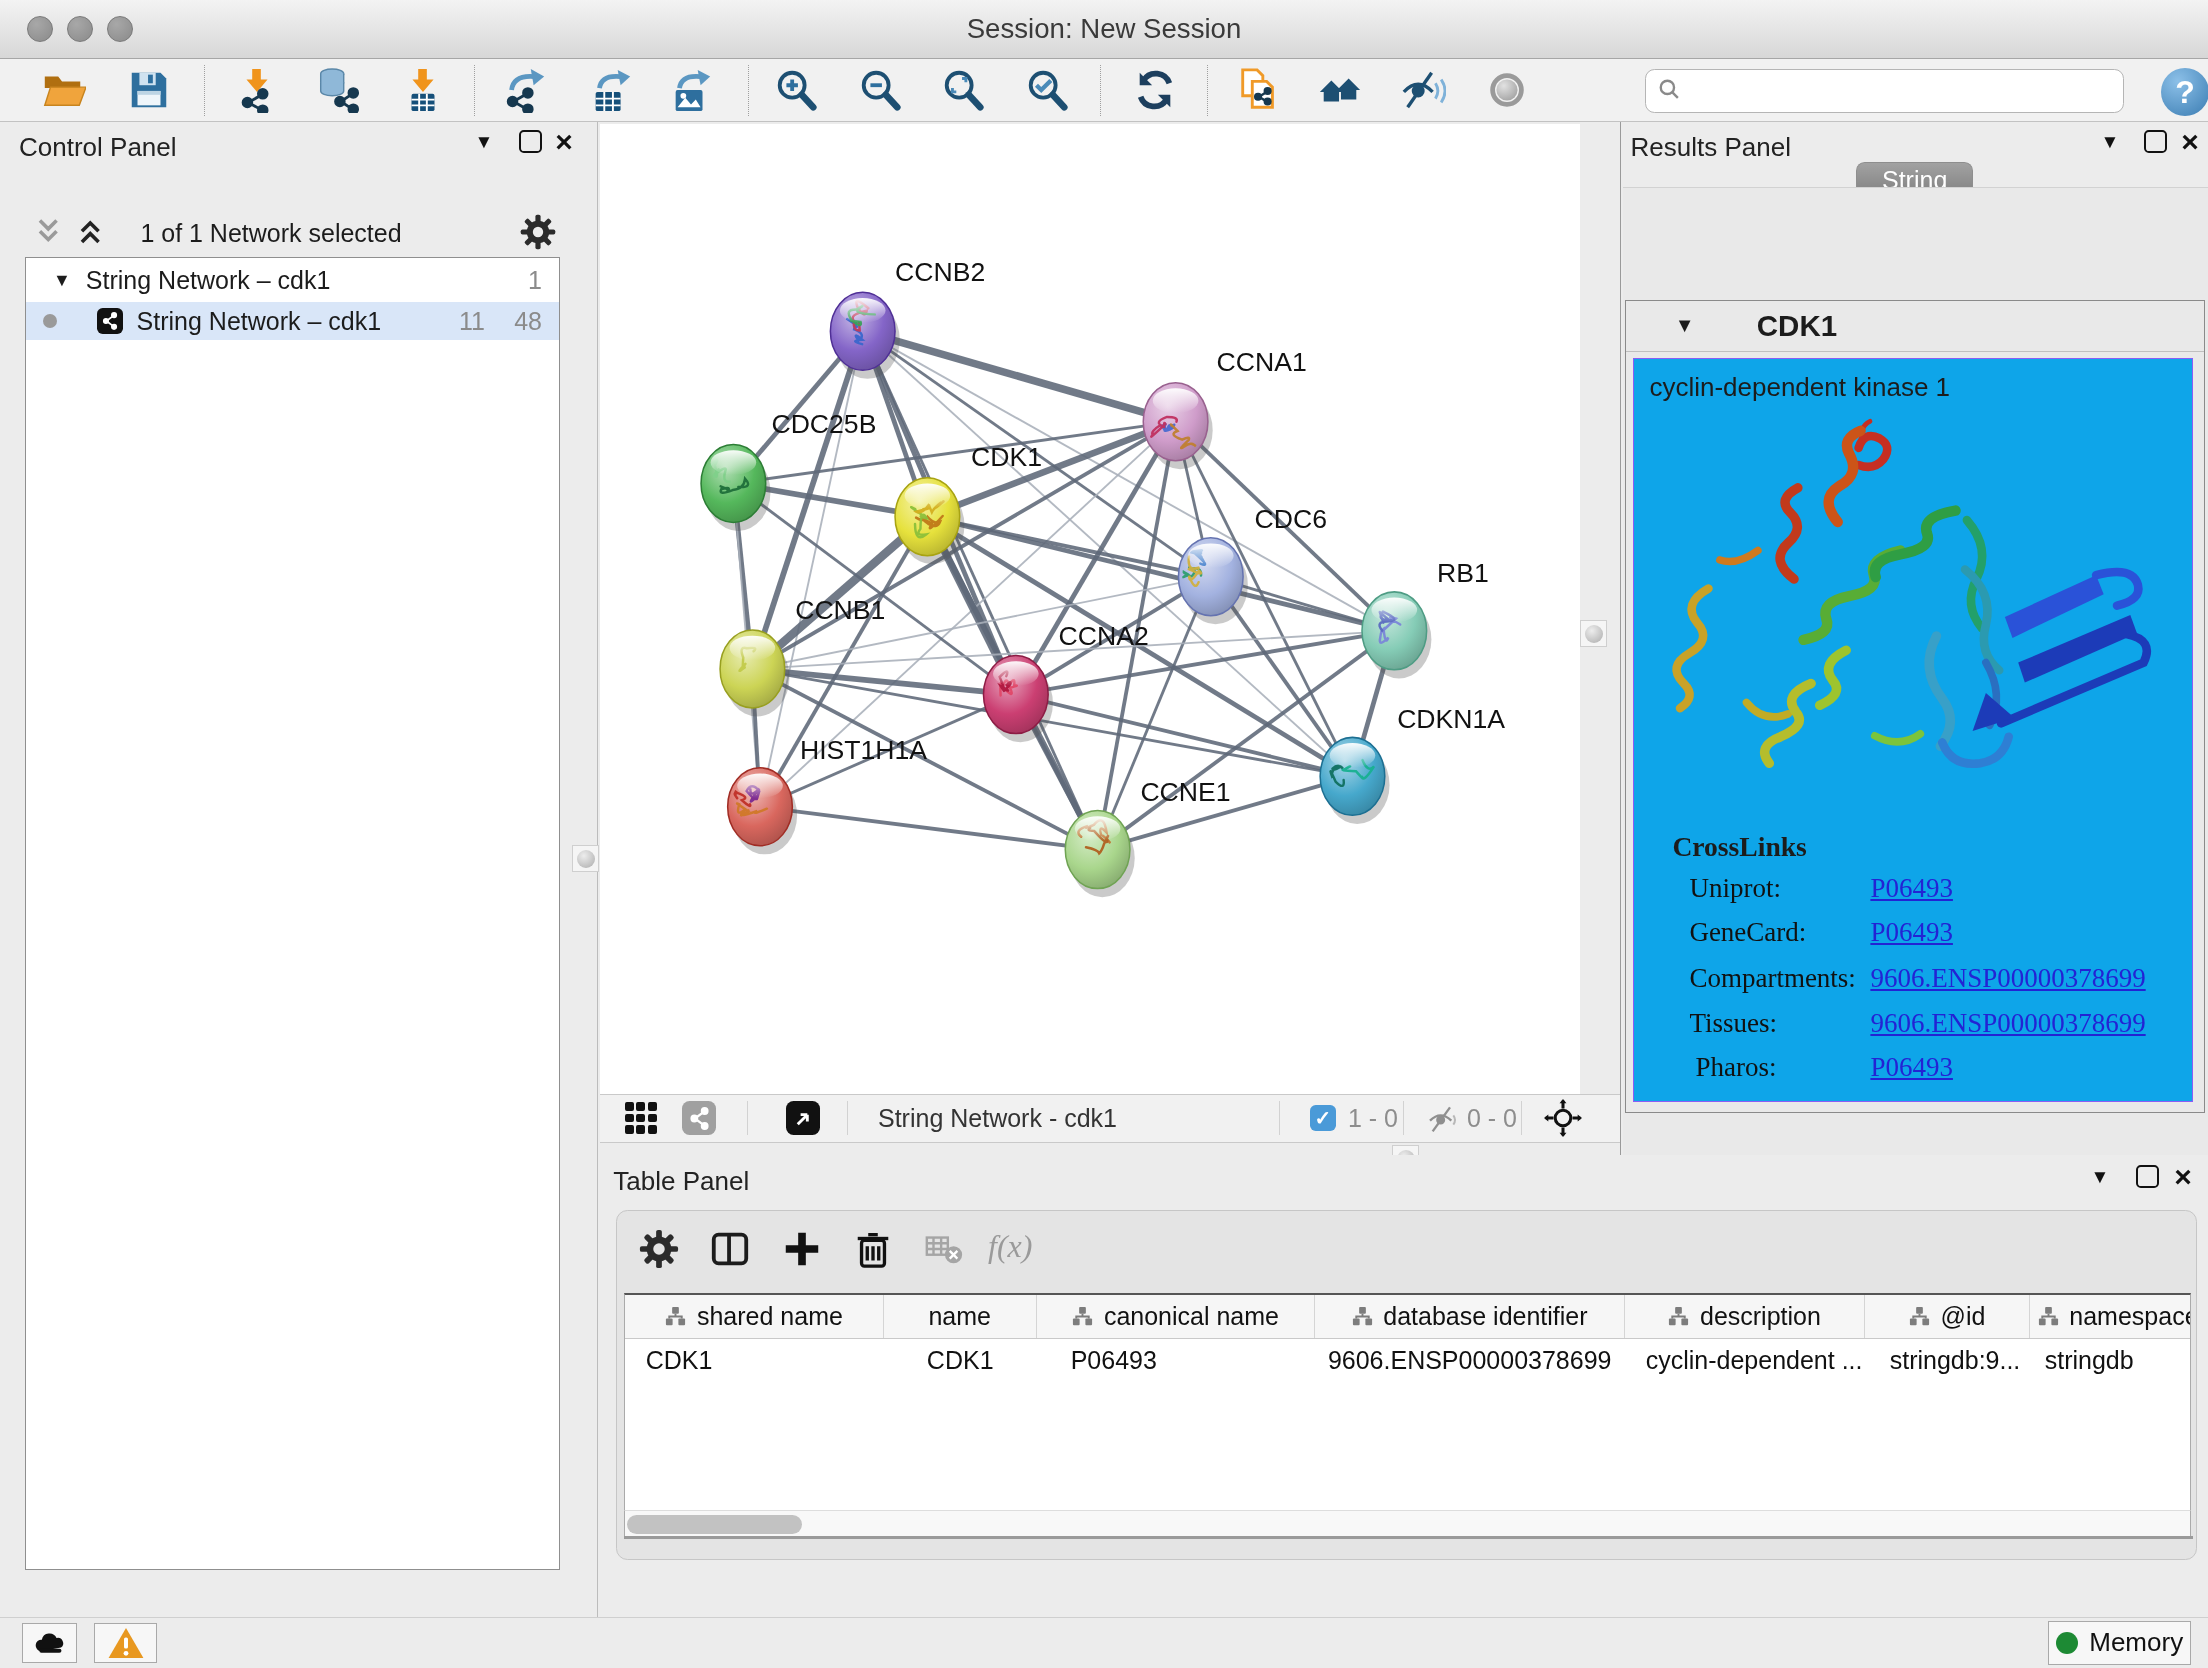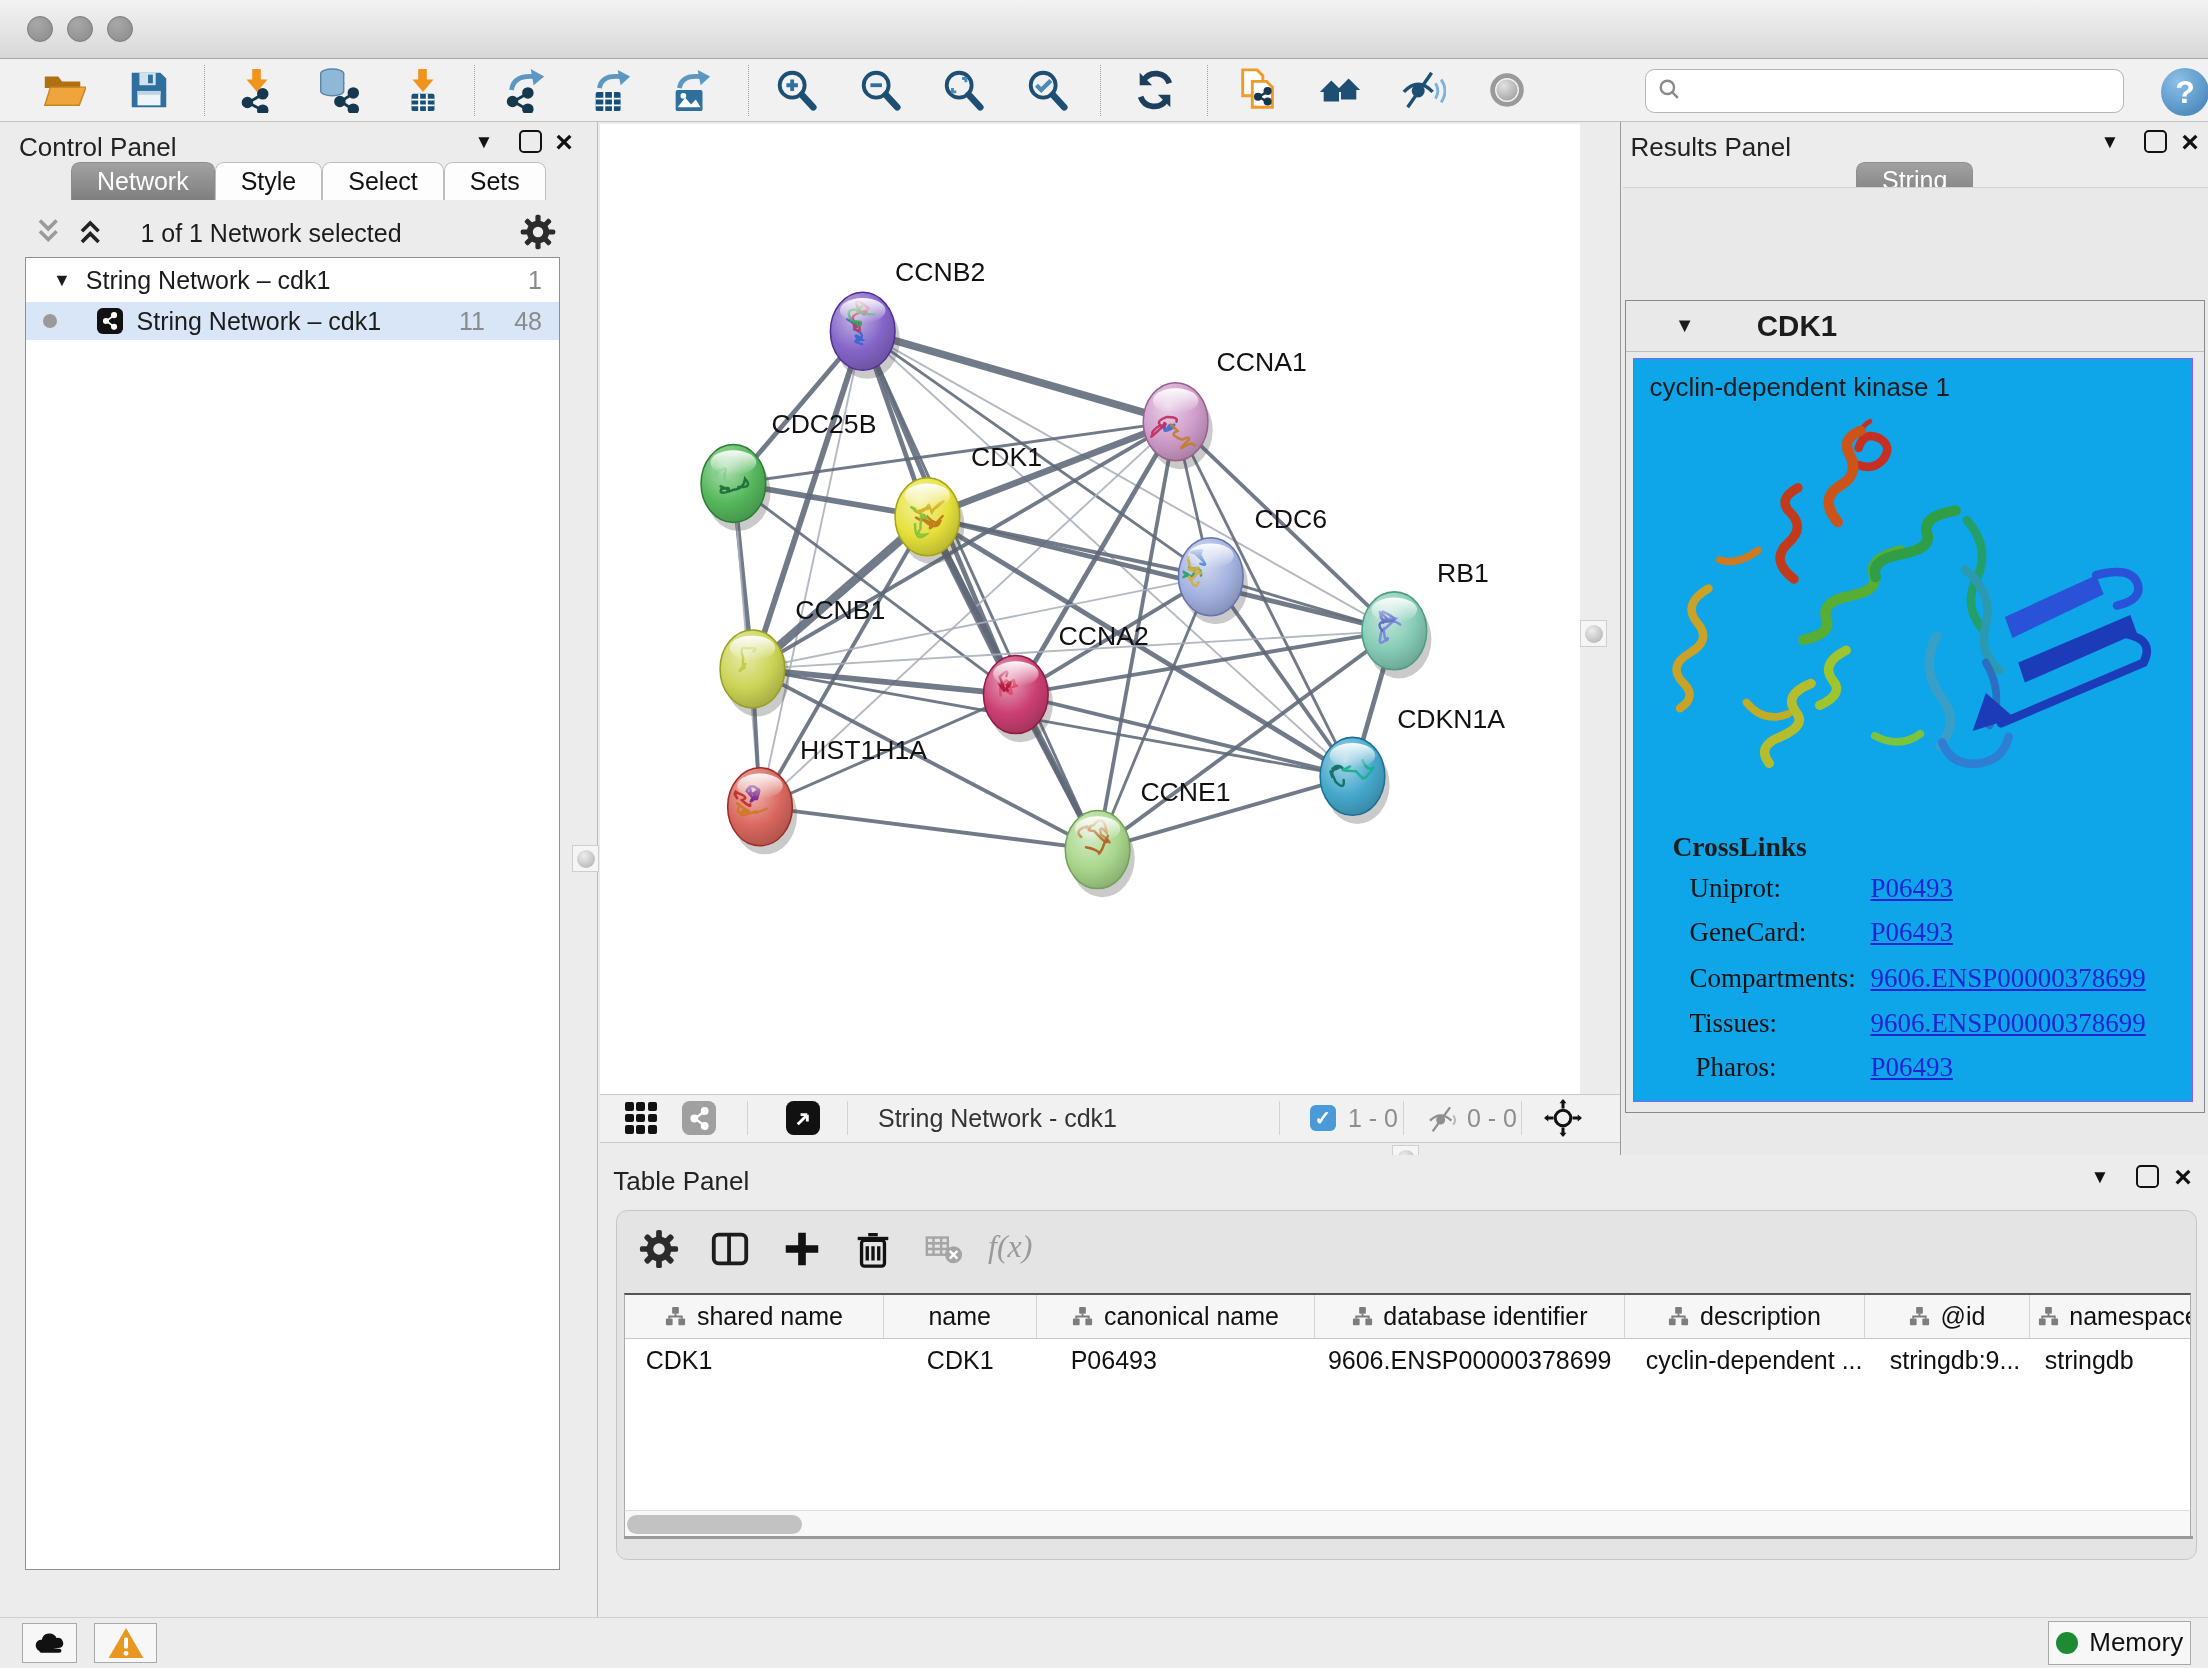--- a/index.html
+++ b/index.html
@@ -123,20 +123,21 @@
 </style>
 </head>
 <body>
 
 <div class="app">
 
   <div class="titlebar">
     <span class="tl" style="left:27px"></span>
     <span class="tl" style="left:67px"></span>
     <span class="tl" style="left:107px"></span>
+    <div class="win-title">Session: New Session</div>
   </div>
 
   <div class="toolbar">
     <div class="tbtn" style="left:36px">
       <svg viewBox="0 0 48 48">
           <path fill="#b06f10" d="M5 10h14l4 5h19v7H5z"></path>
           <path fill="#f0a43c" stroke="#c8841e" stroke-width="1.5" d="M5 40l6-19h37l-7 19z"></path>
         </svg>
     </div>
     <div class="tbtn" style="left:122px">
@@ -321,23 +322,20 @@
     <div class="pctrl" style="left:468px;top:3.8px">
         <span class="pc-tri">▼</span>
       </div>
     <div class="pctrl" style="left:514px;top:3.8px">
         <span class="pc-box"></span>
       </div>
     <div class="pctrl" style="left:548px;top:3.8px">
         <span class="pc-x">×</span>
       </div>
 
-    <div class="abs" style="left:71px;top:40px">
-      <span class="tab active">Network</span><span class="tab">Style</span><span class="tab">Select</span><span class="tab">Sets</span>
-    </div>
 
     <div class="abs" style="left:34px;top:95px;width:32px;height:32px">
       <svg viewBox="0 0 24 24" width="28.5" height="28.5">
           <path d="M5 3l7 7 7-7M5 12l7 7 7-7" stroke="#9a9a9a" stroke-width="3" fill="none"></path>
         </svg>
     </div>
     <div class="abs" style="left:76px;top:95px;width:32px;height:32px">
       <svg viewBox="0 0 24 24" width="28.5" height="28.5">
           <path d="M5 21l7-7 7 7M5 12l7-7 7 7" stroke="#222" stroke-width="3" fill="none"></path>
         </svg>

